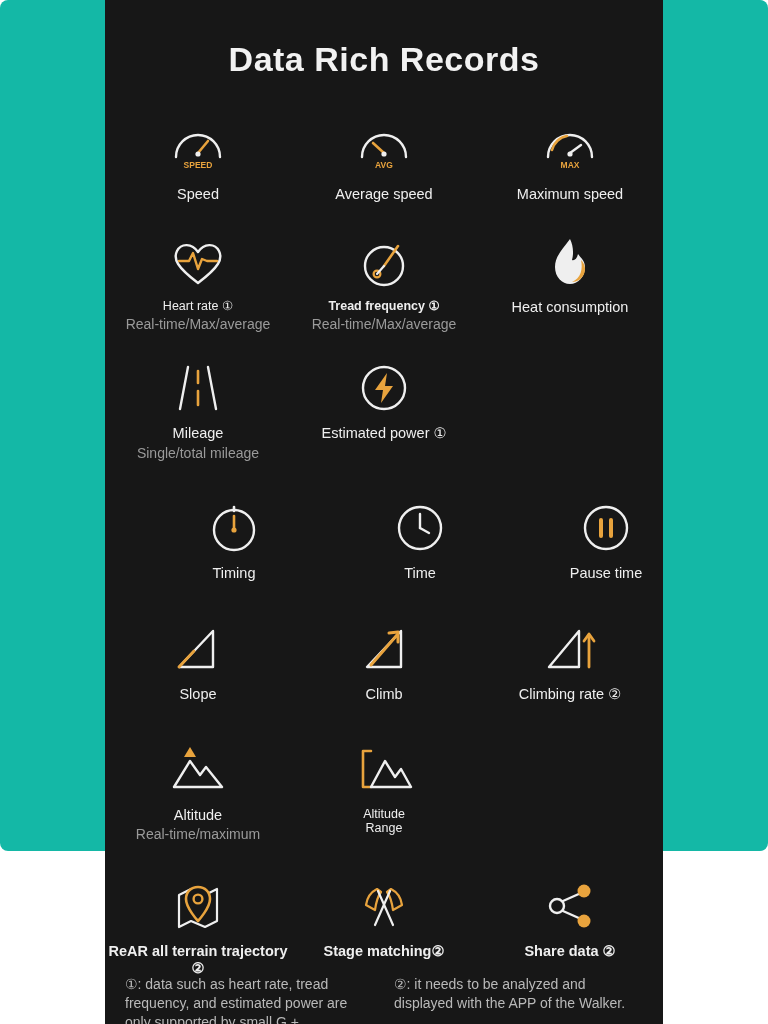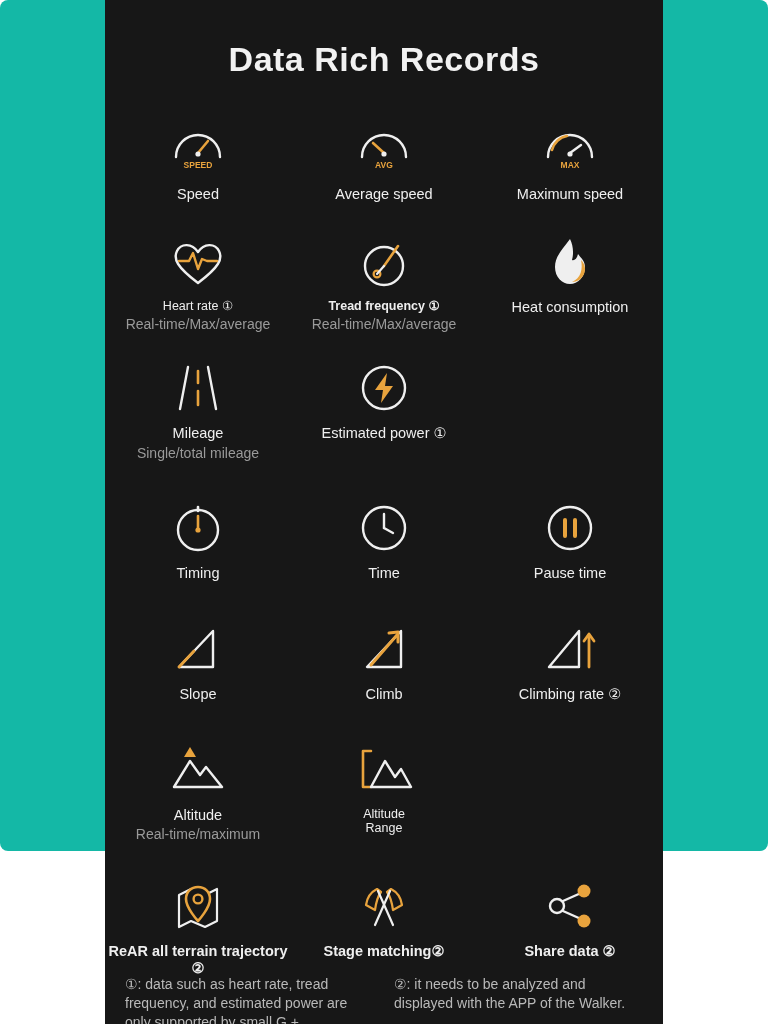--- a/index.html
+++ b/index.html
@@ -200,21 +200,21 @@
             <svg width="58" height="58" viewBox="0 0 58 58">
               <circle cx="29" cy="29" r="21" fill="none" stroke="#efefef" stroke-width="2.4"></circle>
               <path d="M32 14 L20 31 L28 31 L26 44 L38 27 L30 27 Z" fill="#e8a33d"></path>
             </svg>
           </div>
           <div class="label">Estimated power ①</div>
         </div>
 
       </div>
 
-      <div class="row" style="margin-top:30px;">
+      <div class="row" style="margin-top:30px;padding-left:36px;">
         <div class="cell">
           <div class="icon-box">
             <svg width="58" height="58" viewBox="0 0 58 58">
               <circle cx="29" cy="31" r="20" fill="none" stroke="#efefef" stroke-width="2.4"></circle>
               <line x1="29" y1="8" x2="29" y2="12" stroke="#efefef" stroke-width="2.6" stroke-linecap="round"></line>
               <line x1="29" y1="31" x2="29" y2="17" stroke="#e8a33d" stroke-width="2.6" stroke-linecap="round"></line>
               <circle cx="29" cy="31" r="2.6" fill="#e8a33d"></circle>
             </svg>
           </div>
           <div class="label">Timing</div>

